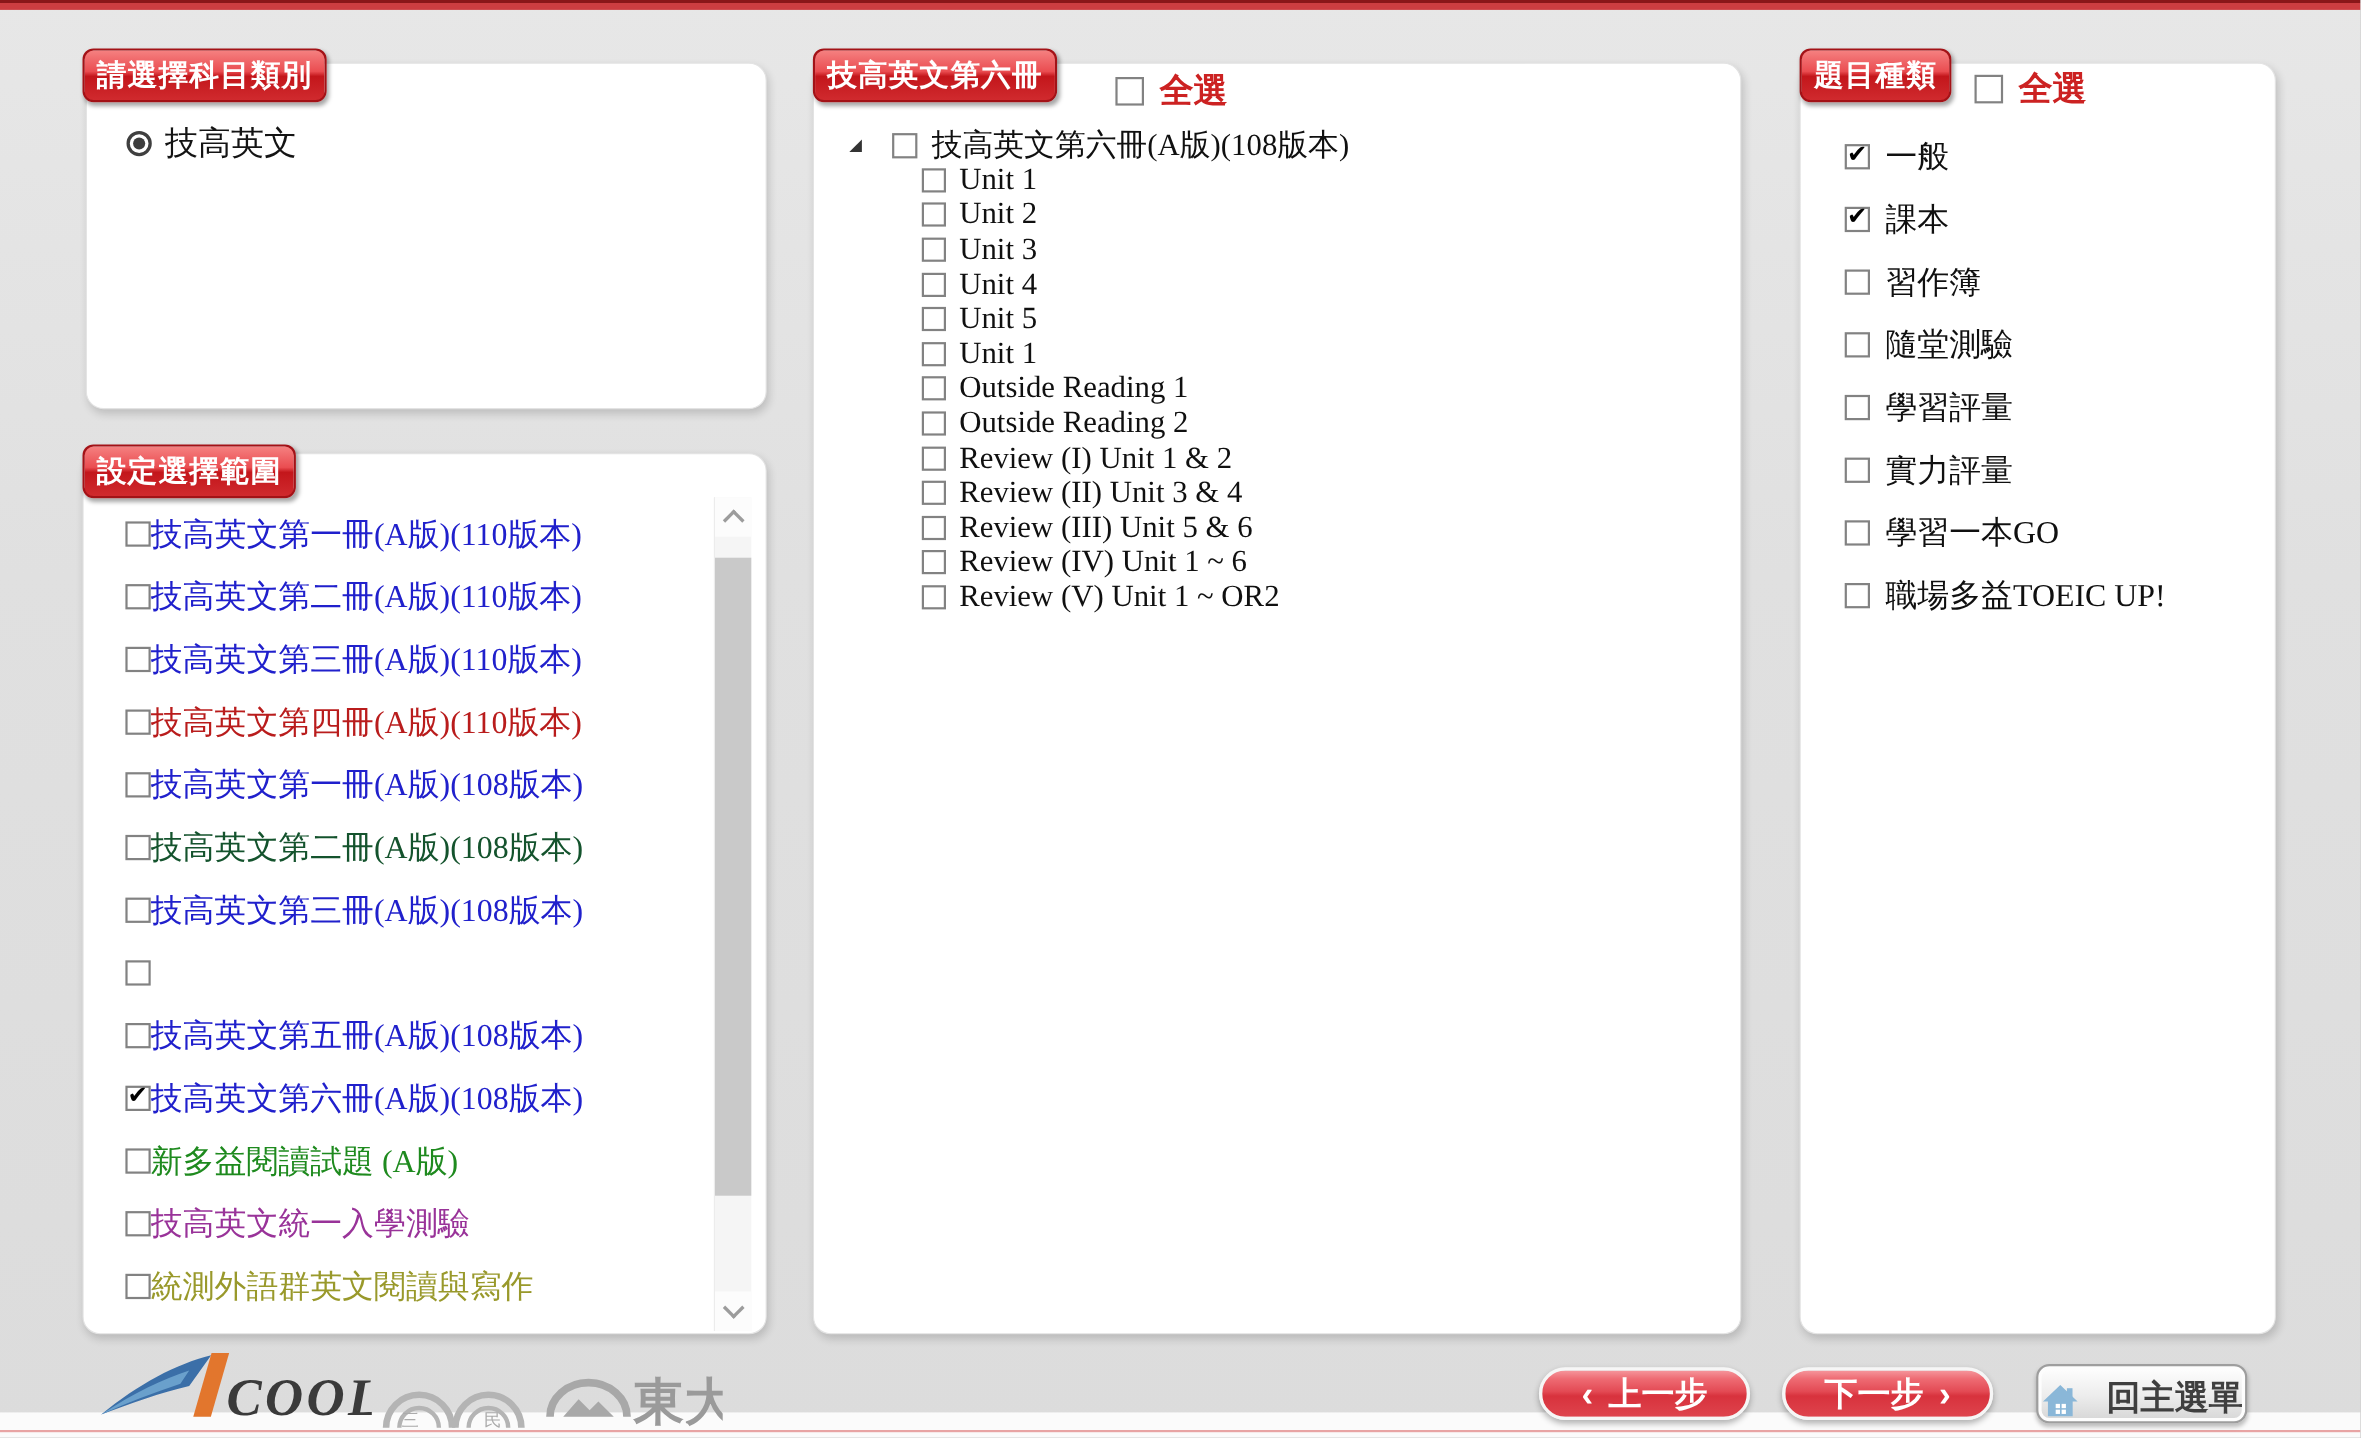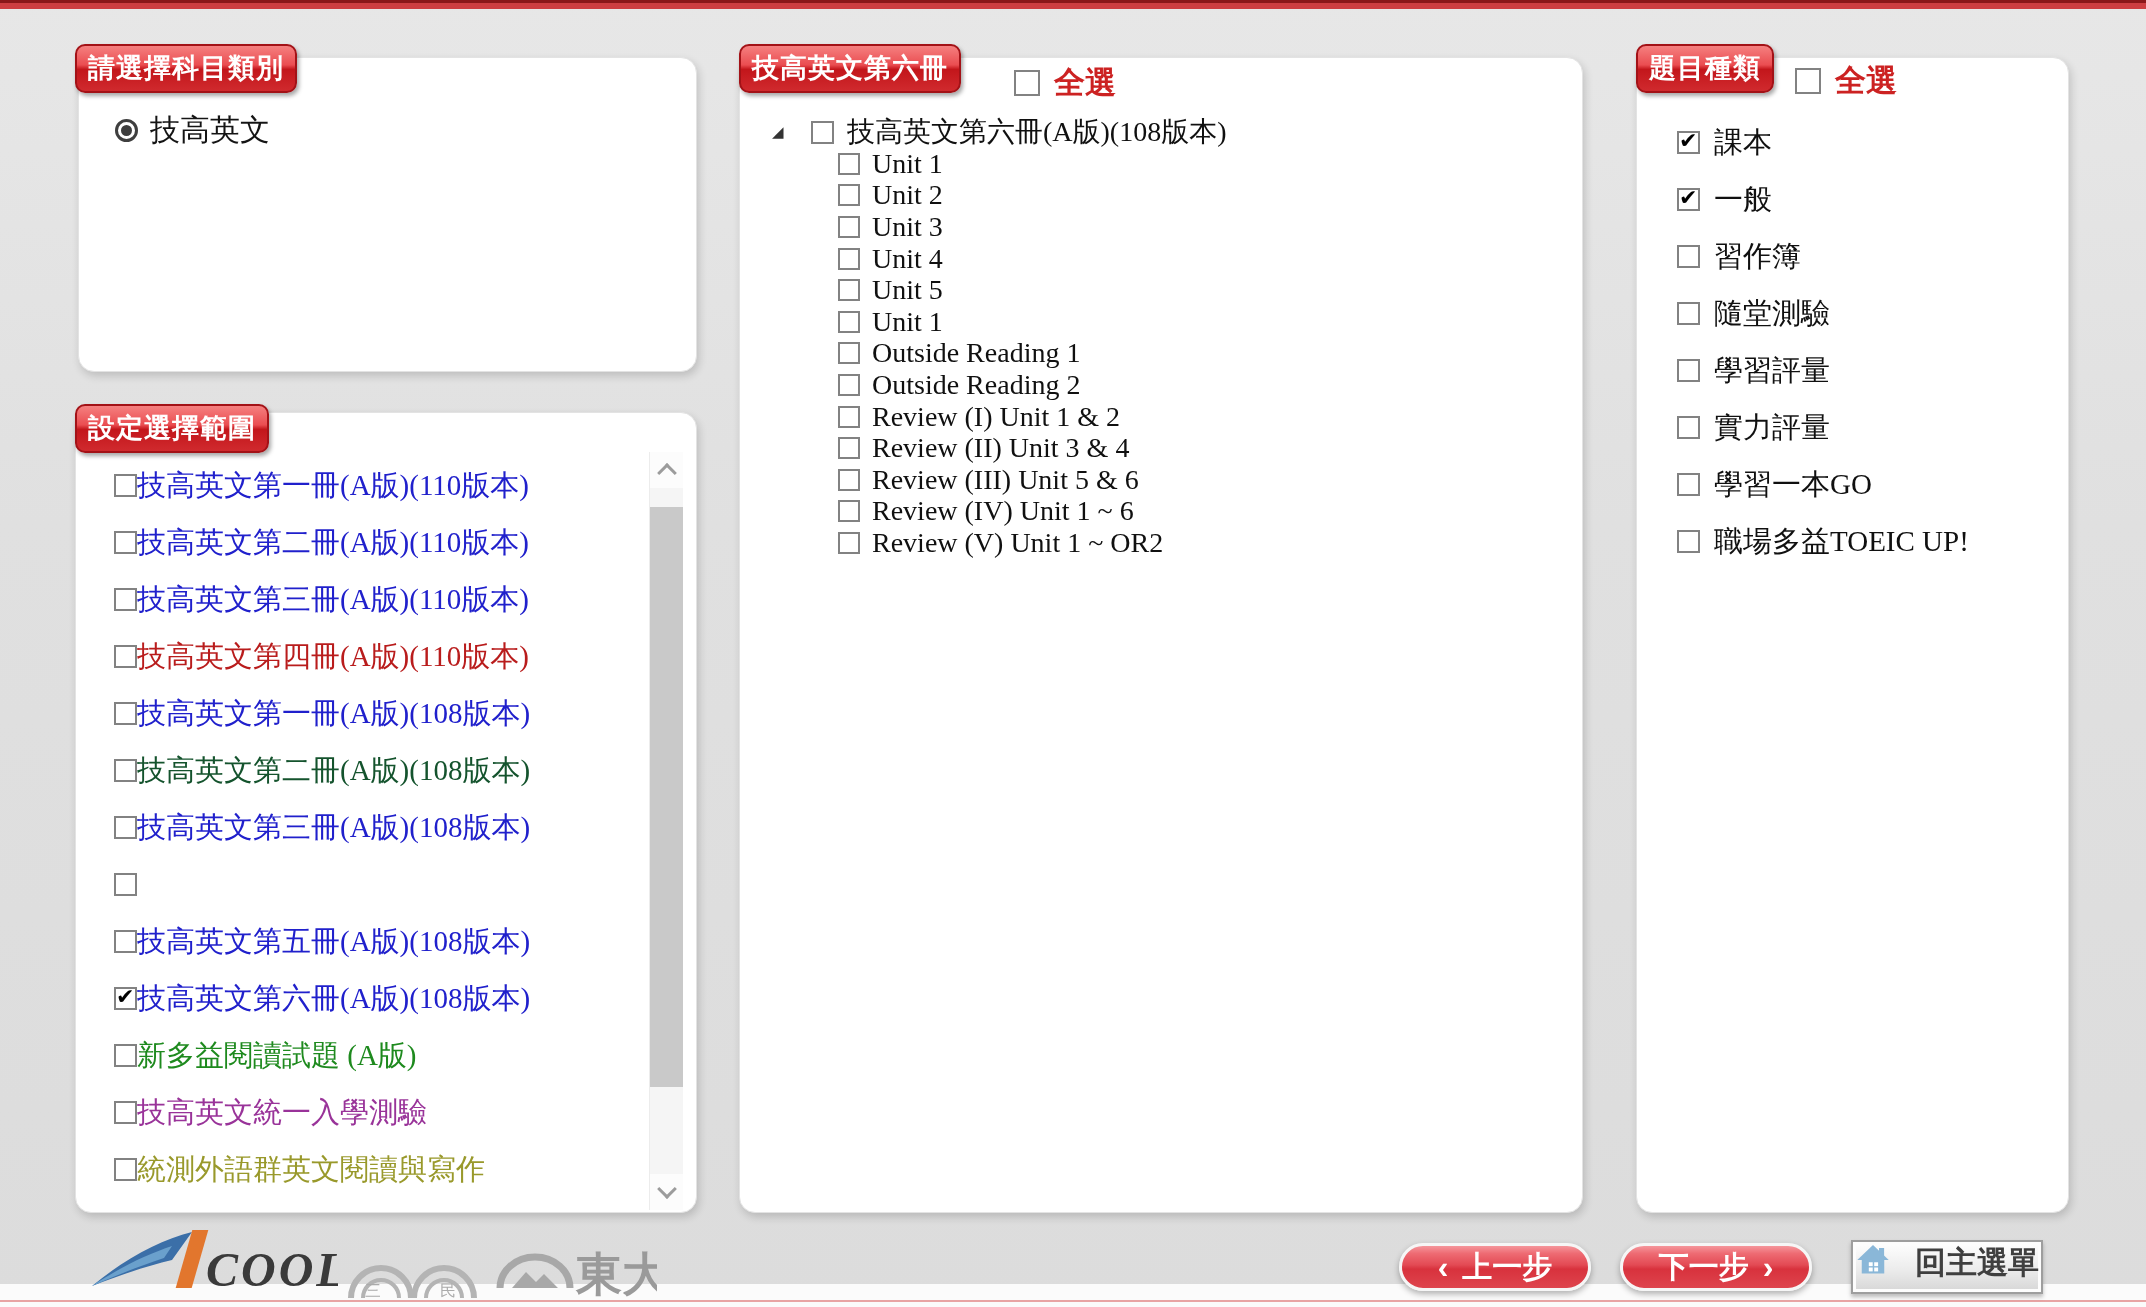--- a/index.html
+++ b/index.html
@@ -78,21 +78,21 @@
   
   .btn-red{position:absolute;display:flex;align-items:center;justify-content:center;gap:14px;
            width:192px;height:48px;border-radius:26px;box-sizing:border-box;
            border:3px solid #f6f6f6;color:#fff;font-size:30px;font-weight:bold;
            background:linear-gradient(180deg,#f5959b 0%,#ee6b73 18%,#e34a54 45%,#d8323d 55%,#de444d 100%);
            box-shadow:0 3px 6px rgba(0,0,0,.30);cursor:pointer;}
   #btn-prev{left:1399px;top:1243px;}
   #btn-next{left:1620px;top:1243px;}
   .btn-chev{font-size:32px;font-weight:bold;line-height:30px;}
   #btn-home{position:absolute;left:1851px;top:1240px;width:192px;height:54px;box-sizing:border-box;
-           display:flex;align-items:flex-start;justify-content:center;gap:24px;border-radius:0;
+           display:flex;align-items:flex-end;justify-content:center;gap:24px;border-radius:12px;
            border:2px solid #9e9e9e;color:#3f3f3f;font-size:31px;font-weight:bold;
            background:linear-gradient(180deg,#ffffff 0%,#ececec 55%,#d6d6d6 100%);
            box-shadow:inset 0 0 0 3px #fdfdfd,0 3px 4px rgba(0,0,0,.25);cursor:pointer;}
 
   
   .logo{position:absolute;}
   #logo-cool{left:88px;top:1224px;}
   #logo-sanmin{left:345px;top:1238px;}
   #logo-dongda{left:492px;top:1236px;}
 </style>
@@ -248,25 +248,25 @@
   <div class="badge" id="badge-chapter">技高英文第六冊</div>
 
   <div class="panel" id="panel-qtype">
     <div class="selectall" id="qtype-selectall">
       <span class="cb" id="qtype-selectall-cb"></span>
       <span class="selectall-label">全選</span>
     </div>
     <div id="qtype-list" class="serif">
         <div class="row qtype-row">
     <span class="cb checked"></span>
+    <span>一般</span>
+  </div>
+        <div class="row qtype-row">
+    <span class="cb checked"></span>
     <span>課本</span>
-  </div>
-        <div class="row qtype-row">
-    <span class="cb checked"></span>
-    <span>一般</span>
   </div>
         <div class="row qtype-row">
     <span class="cb"></span>
     <span>習作簿</span>
   </div>
         <div class="row qtype-row">
     <span class="cb"></span>
     <span>隨堂測驗</span>
   </div>
         <div class="row qtype-row">

